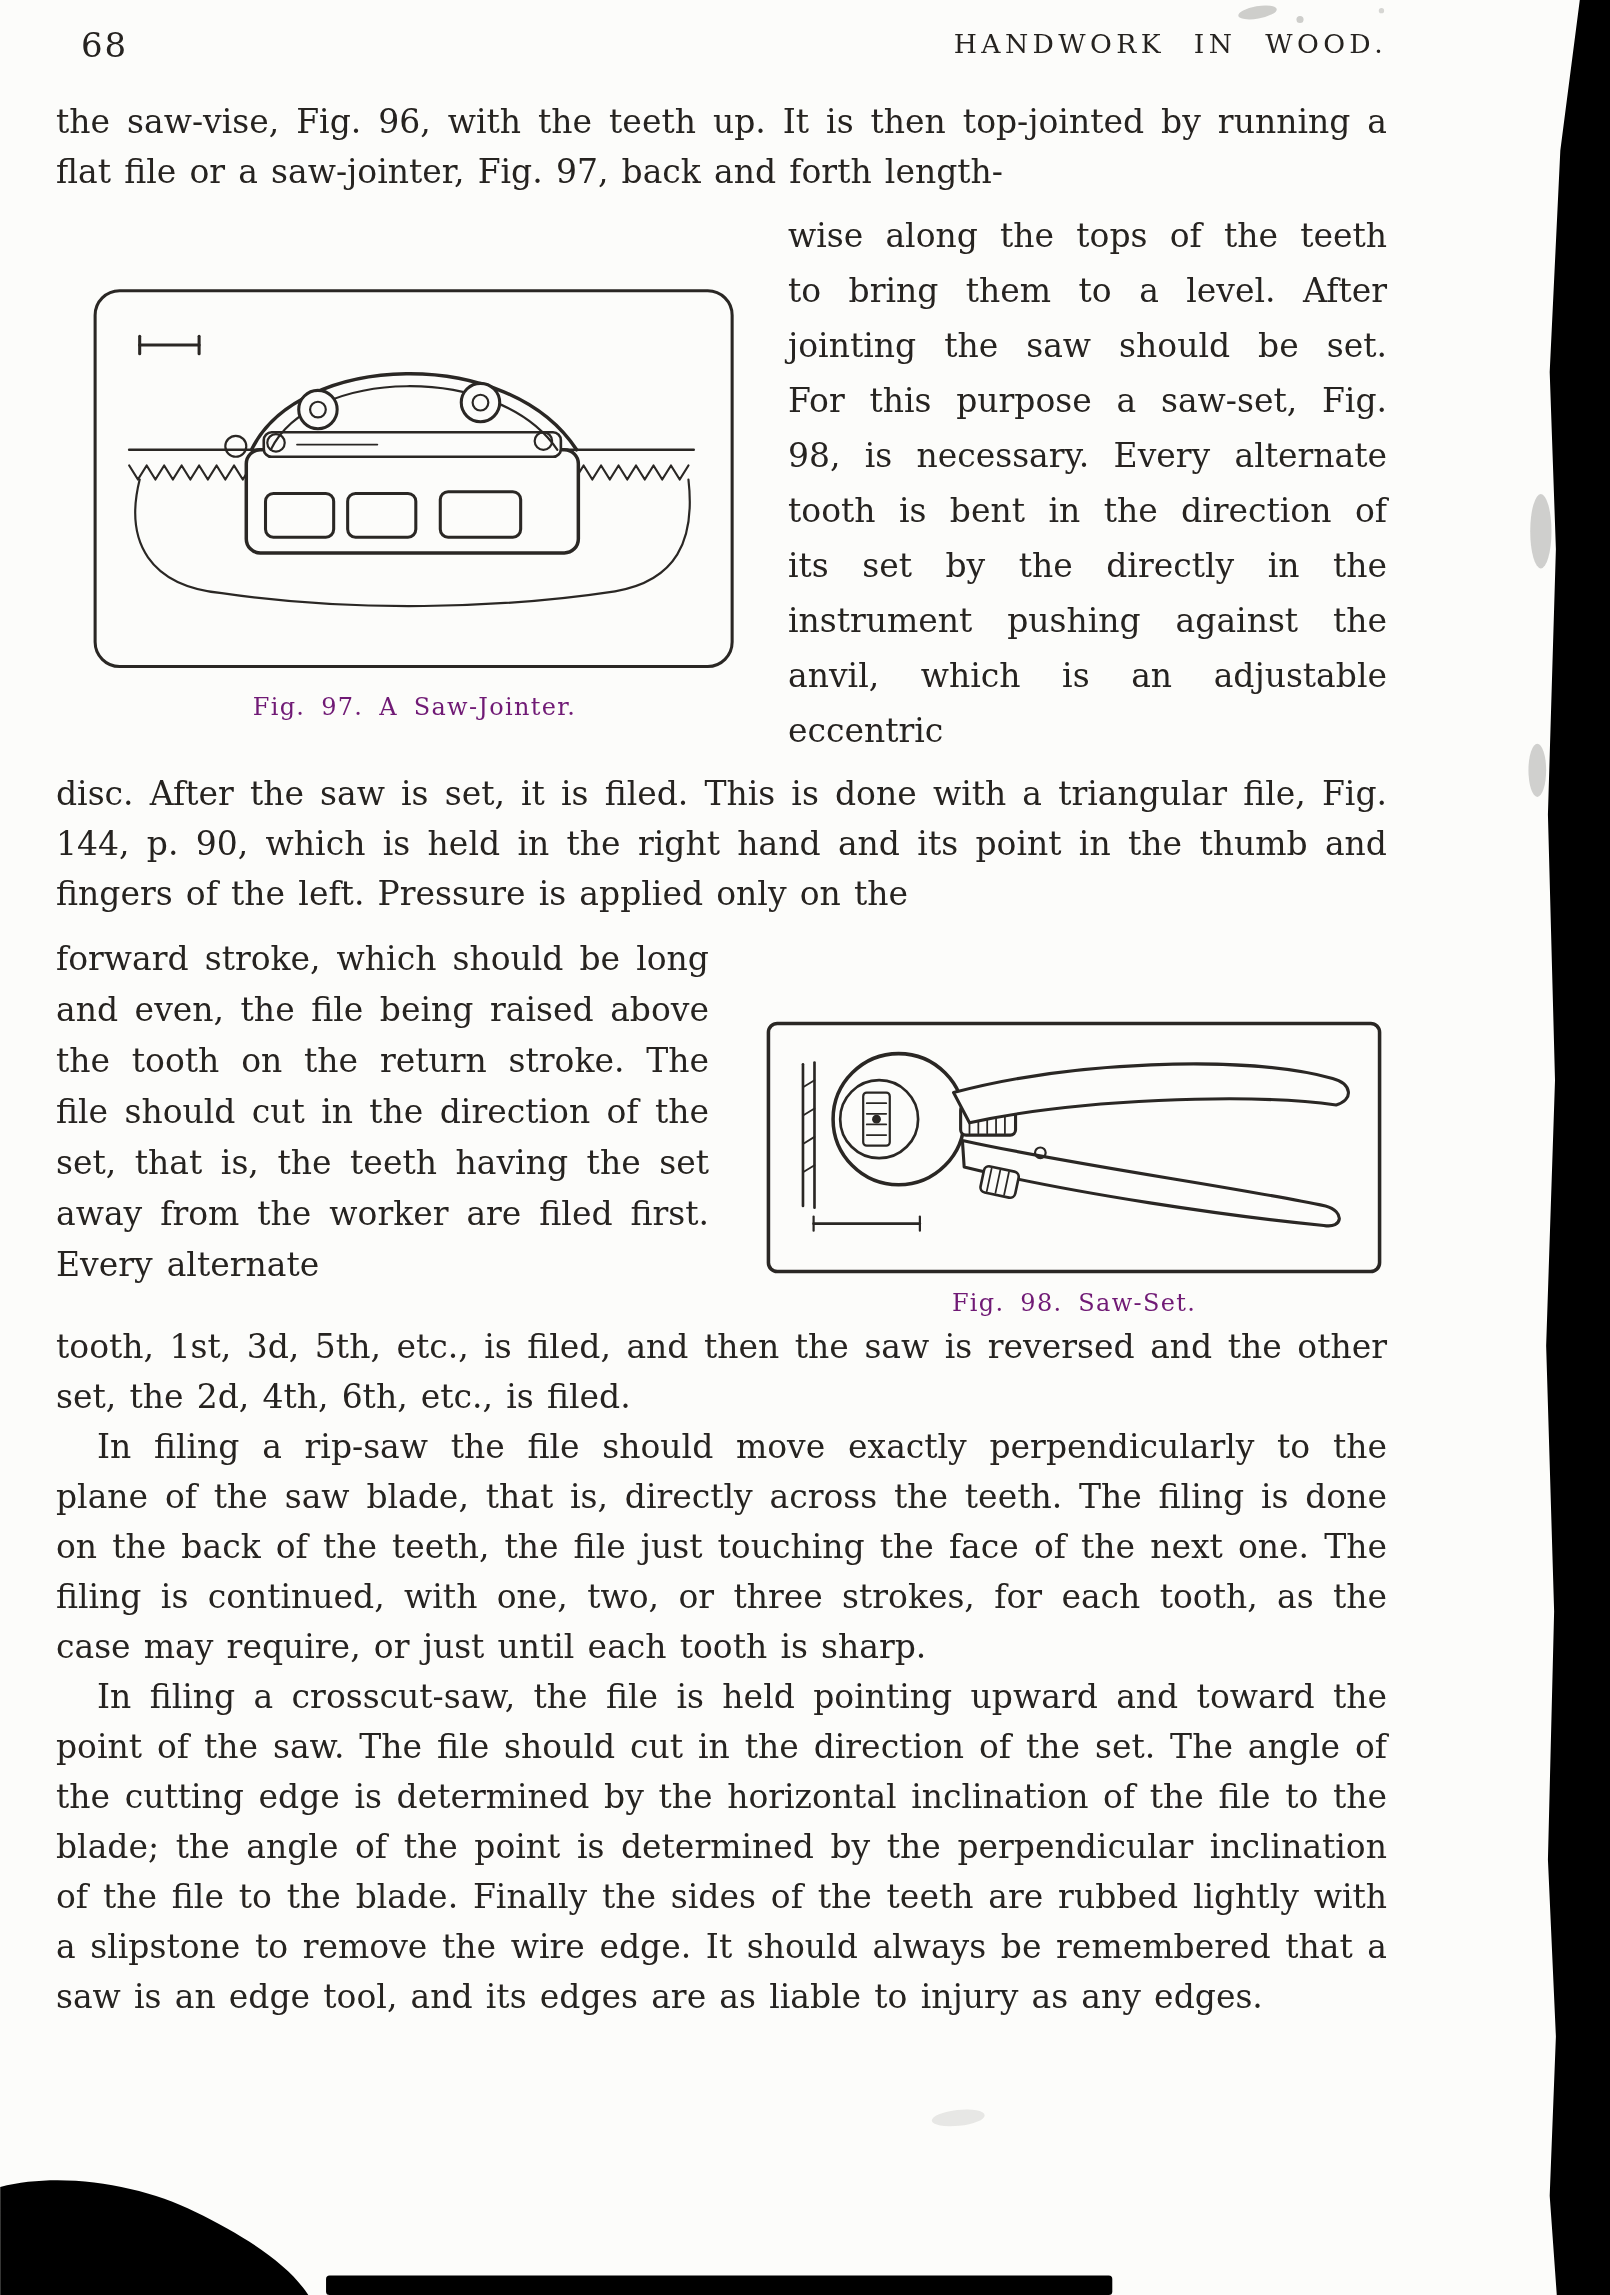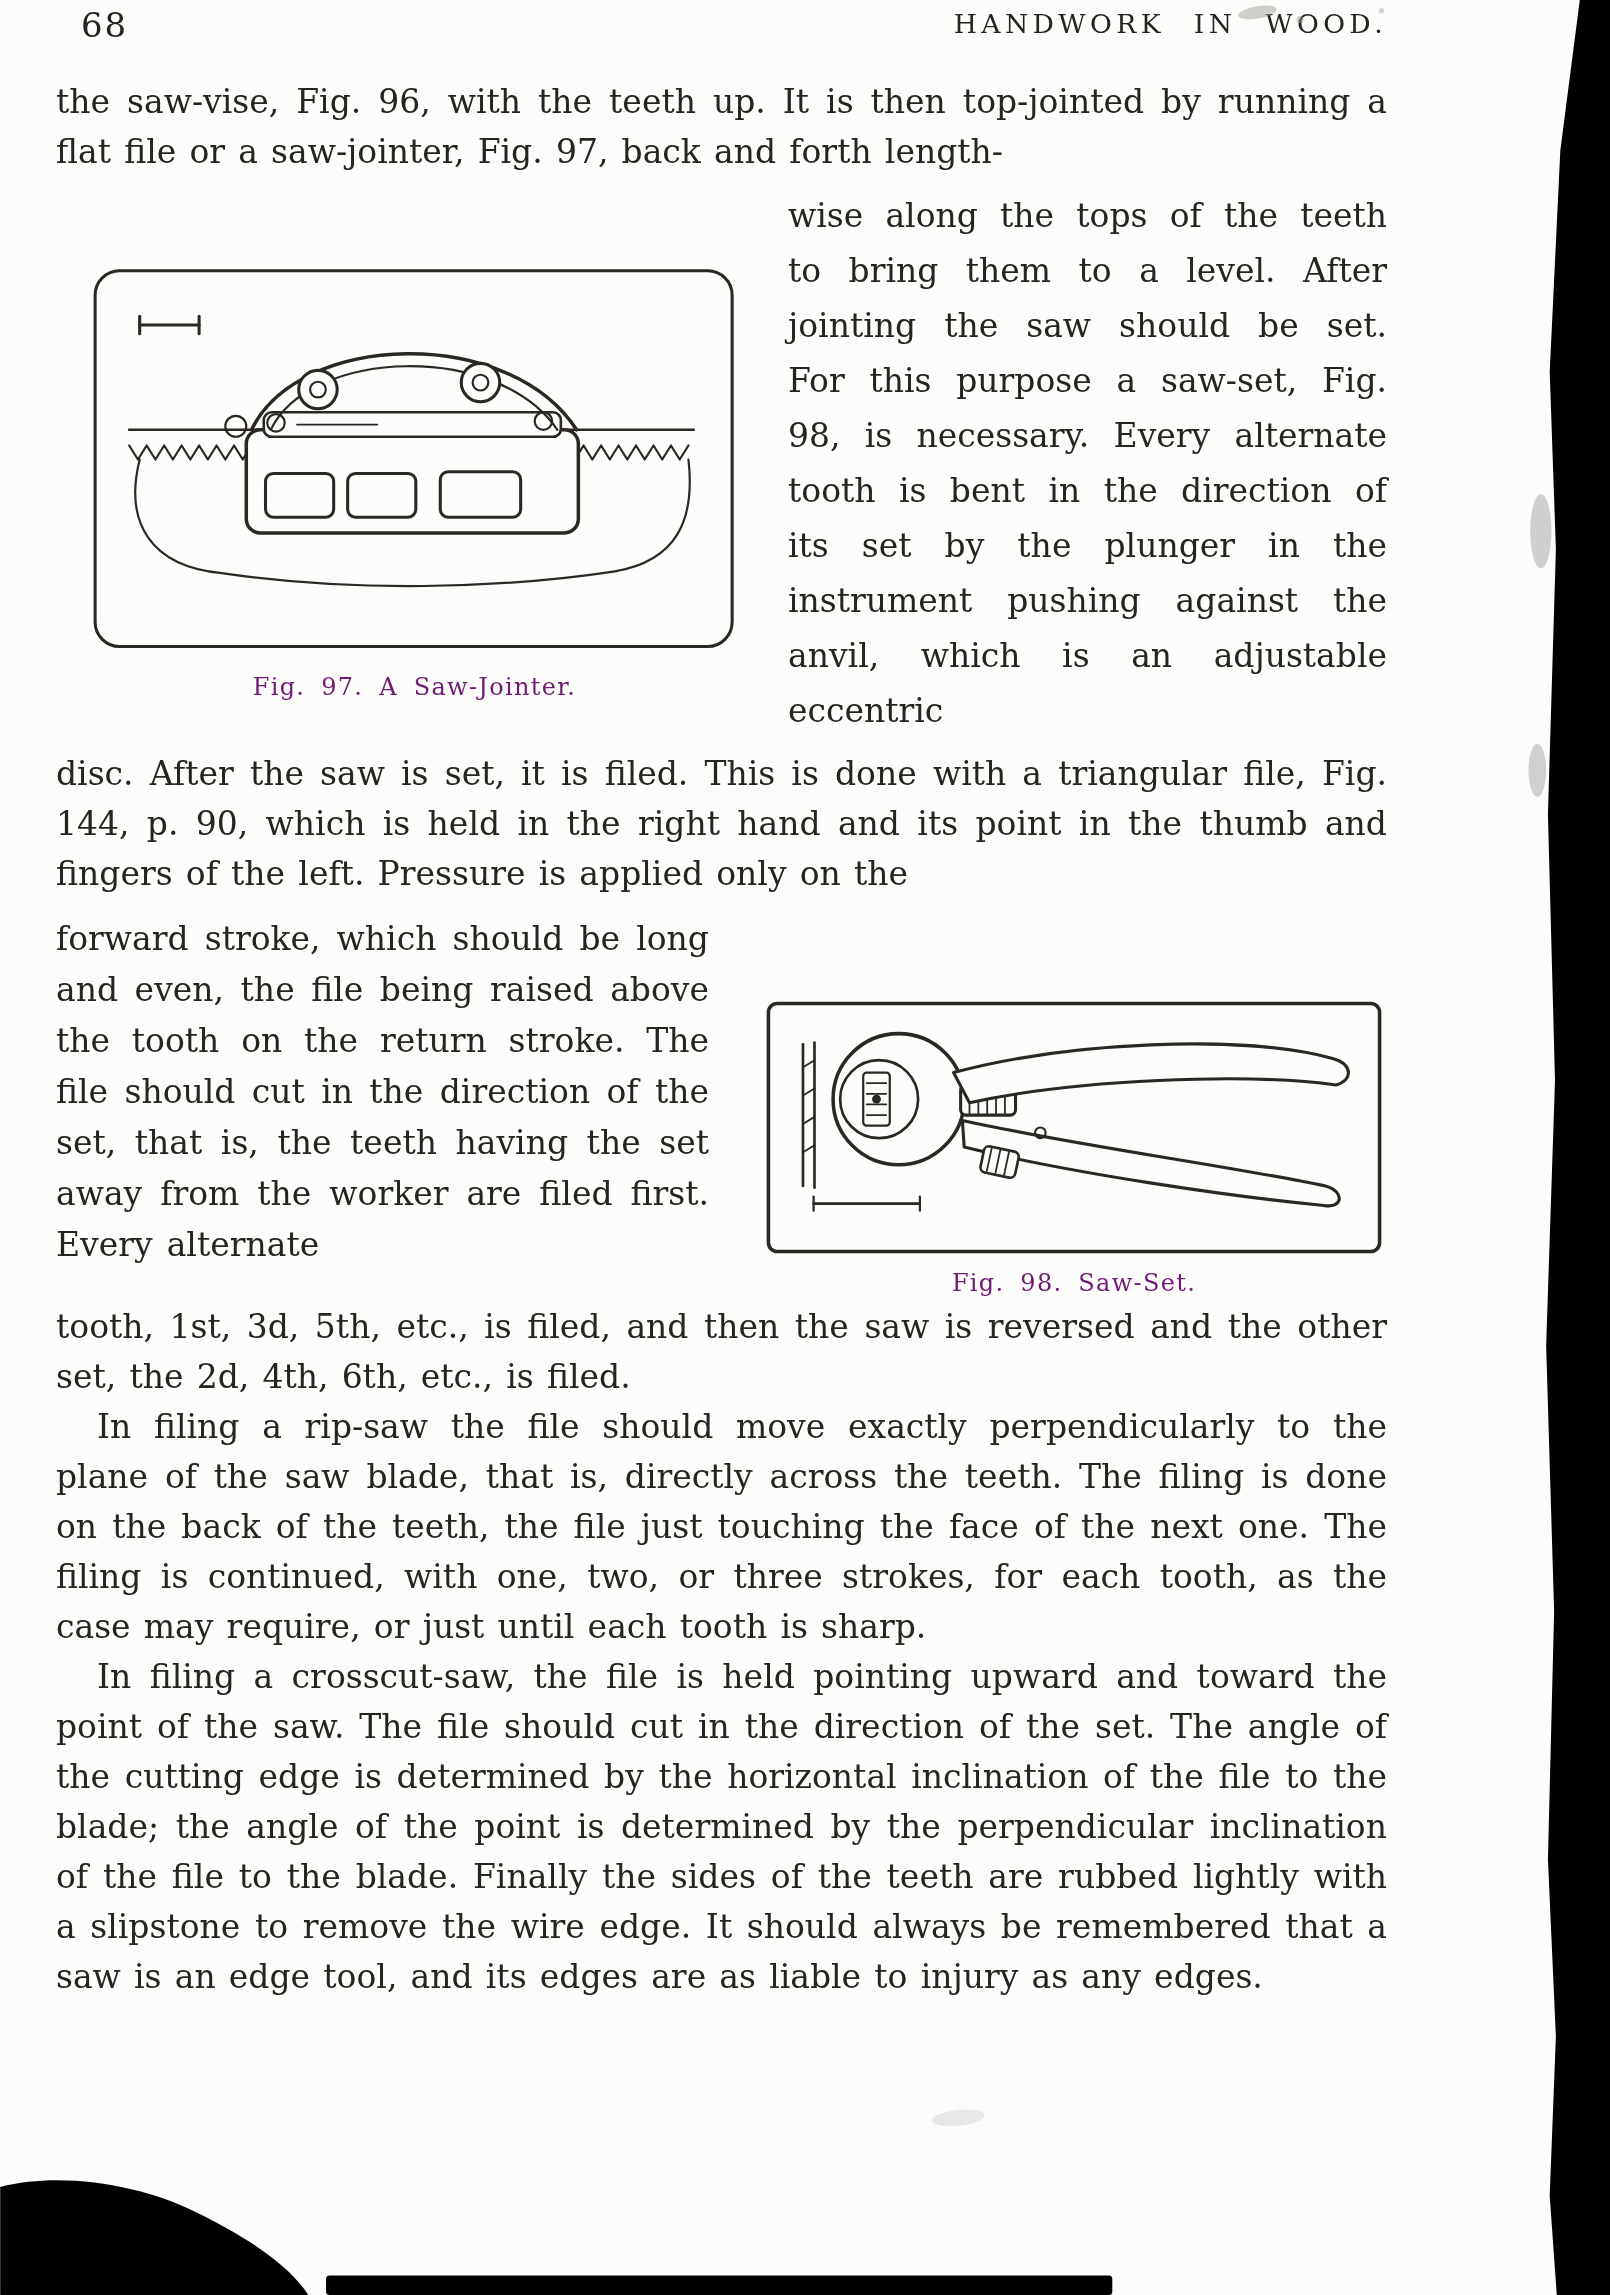--- a/index.html
+++ b/index.html
@@ -5,21 +5,21 @@
   html,body{margin:0;padding:0;background:#e8e8e6;}
   .page{
     position:relative;
     width:1611px;height:2295px;
     background:#fcfcfa;
     font-family:"DejaVu Serif","Liberation Serif",serif;
     color:#262320;
     overflow:hidden;
   }
   .inner{
-    position:absolute;left:56px;top:3px;width:1331px;
+    position:absolute;left:56px;top:23px;width:1331px;
   }
   
   .header{position:relative;height:51px;}
   .pagenum{
     position:absolute;left:25px;top:1.8px;
     font-size:34px;letter-spacing:1.8px;
   }
   .running-head{
     text-align:right;font-size:26.6px;letter-spacing:4.4px;word-spacing:16px;
     padding-top:5.3px;
@@ -113,21 +113,21 @@
             <circle cx="448" cy="142" r="22" fill="#fcfcfa"></circle>
             <circle cx="448" cy="142" r="9" stroke-width="2.5"></circle>
 
             <circle cx="214" cy="188" r="10" stroke-width="2.5"></circle>
             <circle cx="520" cy="186" r="10" stroke-width="2.5"></circle>
             <circle cx="168" cy="192" r="12" stroke-width="2.5"></circle>
           </g>
         </svg>
         <figcaption class="figcap">Fig. 97.  A Saw-Jointer.</figcaption>
       </figure>
-      <p class="bt seg2">wise along the tops of the teeth to bring them to a level.  After jointing the saw should be set.  For this purpose a saw-set, Fig. 98, is necessary.  Every alternate tooth is bent in the direction of its set by the plunger in the instrument pushing against the anvil, which is an adjustable eccentric</p>
+      <p class="bt seg2">wise along the tops of the teeth to bring them to a level.  After jointing the saw should be set.  For this purpose a saw-set, Fig. 98, is necessary.  Every alternate tooth is bent in the direction of its set by the directly in the instrument pushing against the anvil, which is an adjustable eccentric</p>
     </div>
 
     <p class="bt seg3">disc.  After the saw is set, it is filed.  This is done with a triangular file, Fig. 144, p. 90, which is held in the right hand and its point in the thumb and fingers of the left.  Pressure is applied only on the</p>
 
     <div class="row98">
       <p class="bt seg4">forward stroke, which should be long and even, the file being raised above the tooth on the return stroke.  The file should cut in the direction of the set, that is, the teeth having the set away from the worker are filed first.  Every alternate</p>
       <figure class="figwrap98">
         <svg class="figsvg98" viewBox="0 0 700 292">
           <g fill="none" stroke="#2a2724" stroke-width="3.5" stroke-linecap="round" stroke-linejoin="round">
 

